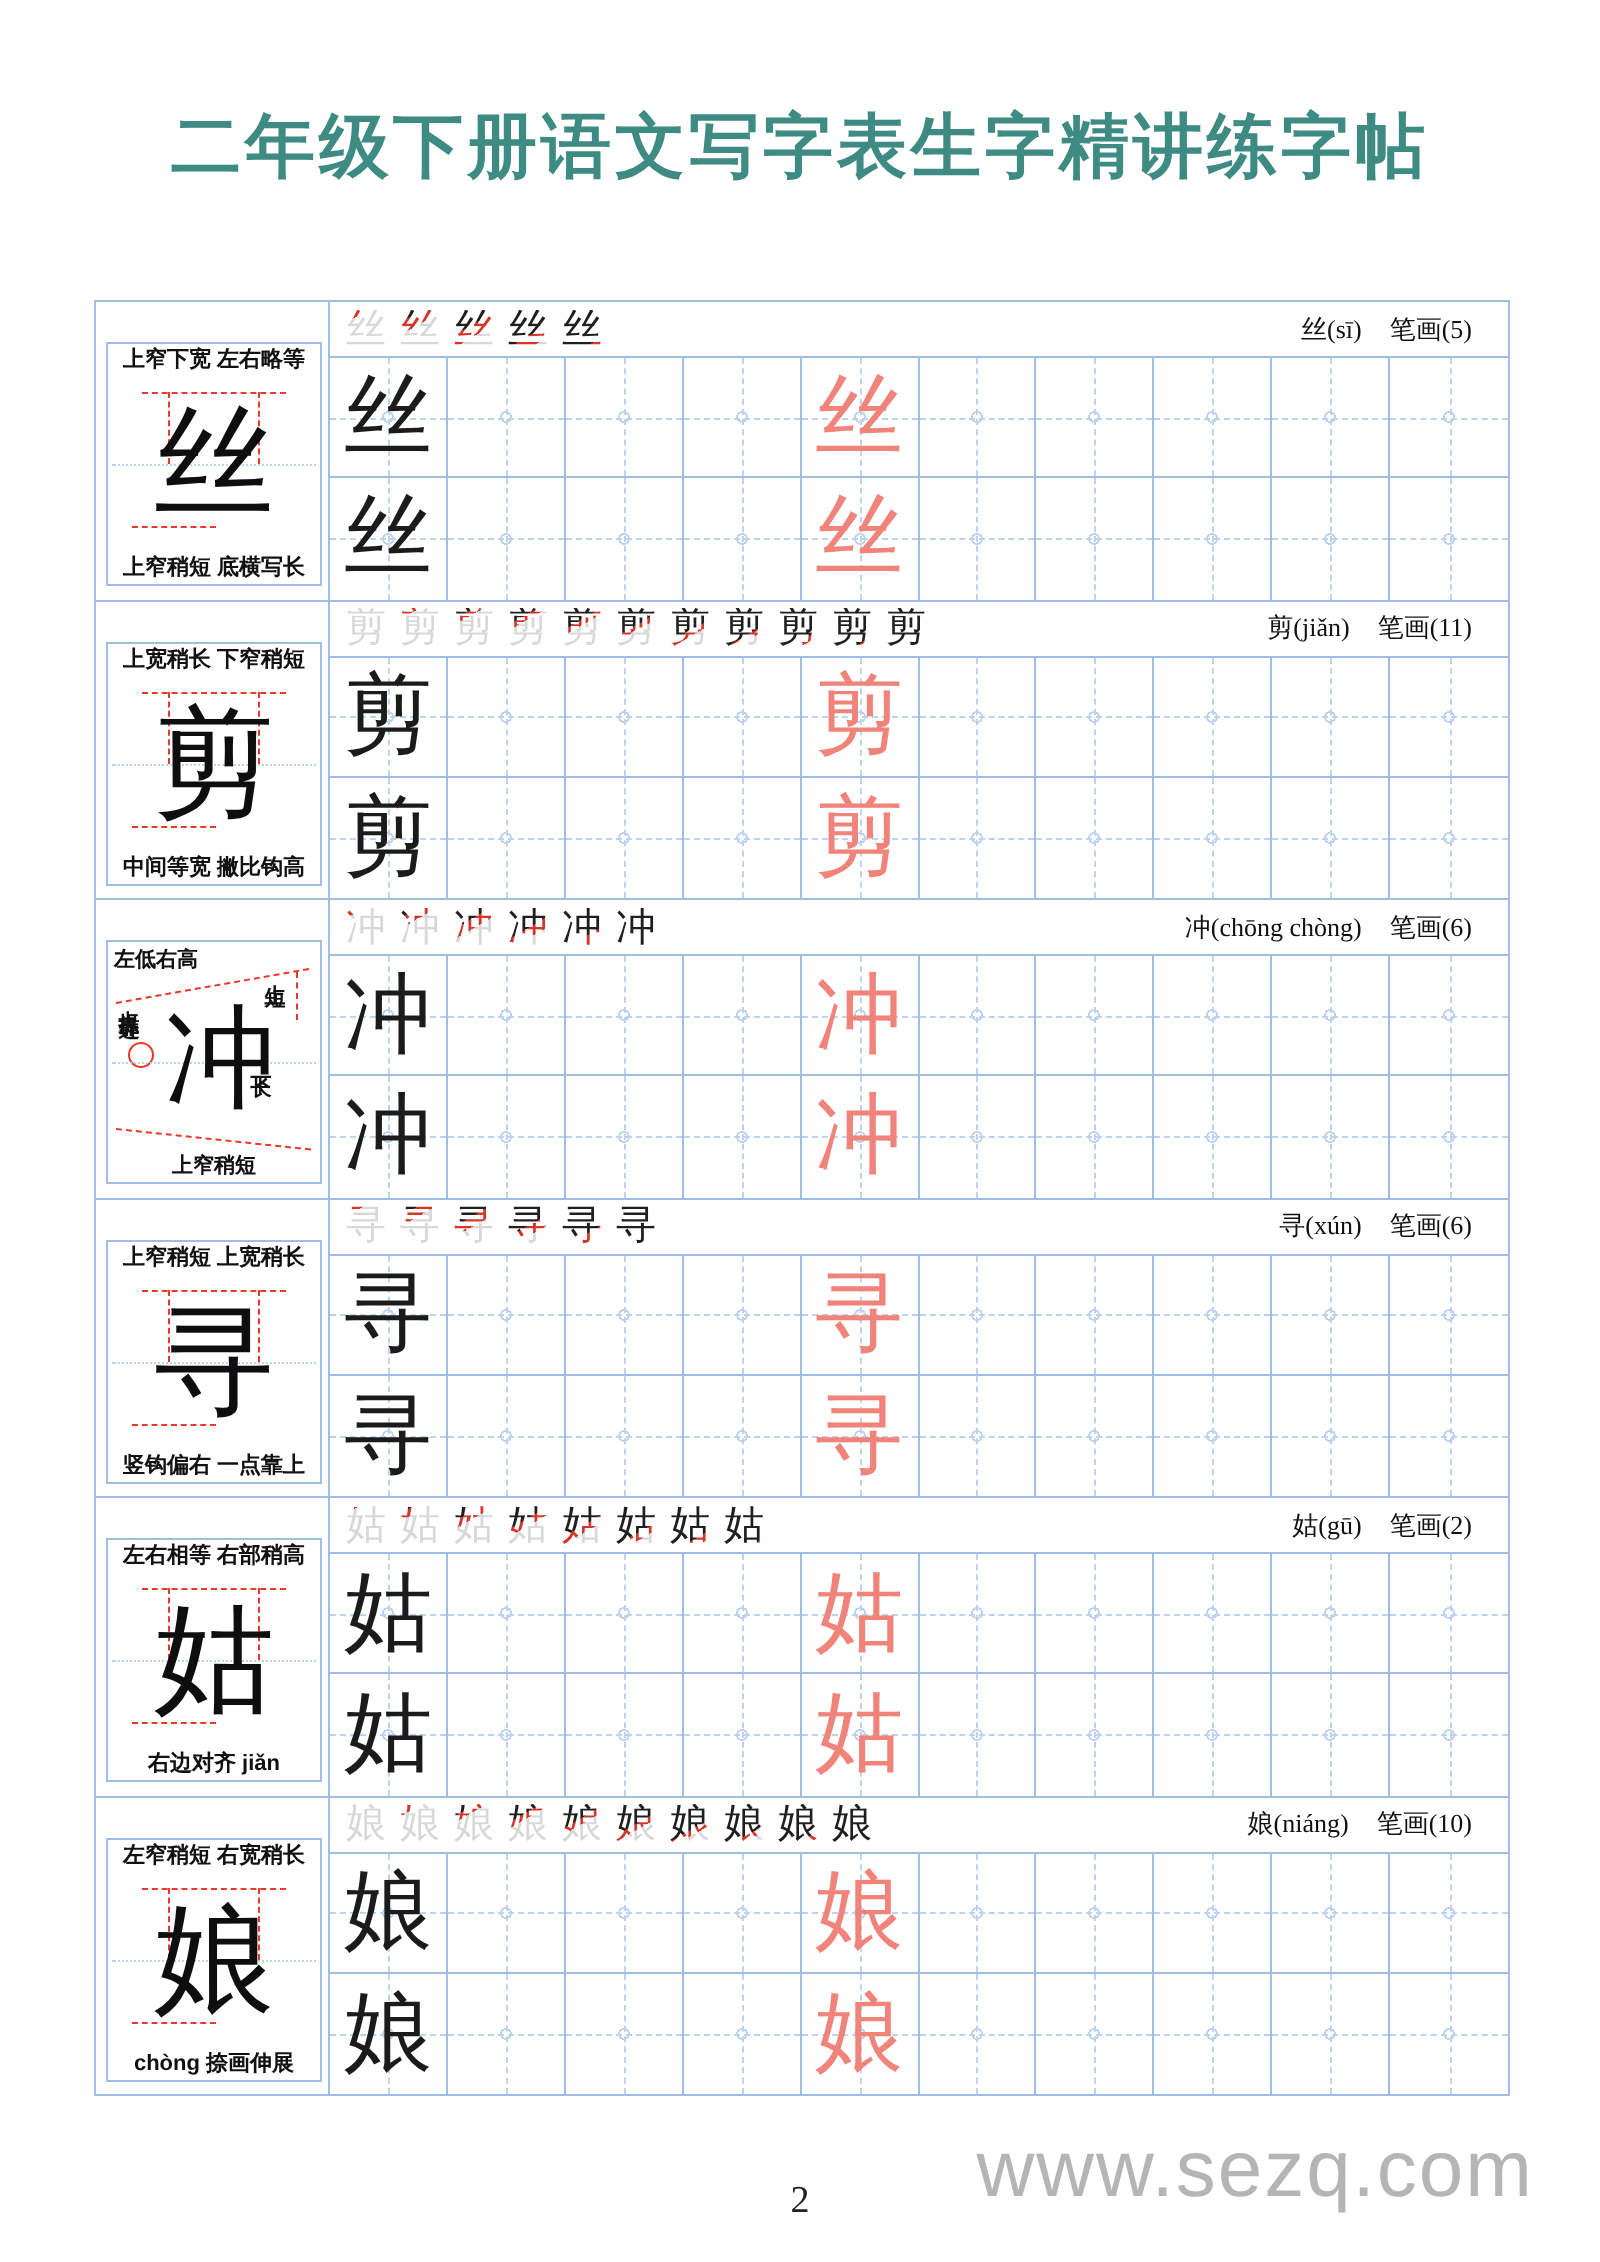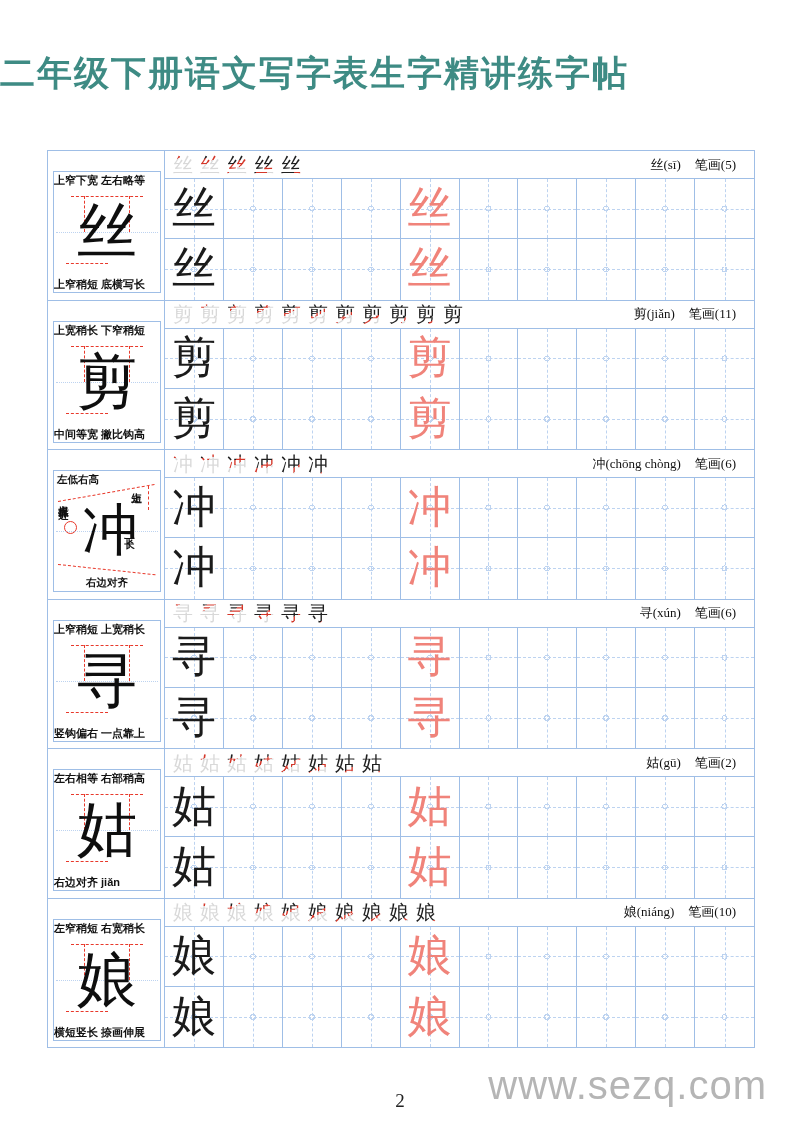--- a/index.html
+++ b/index.html
@@ -5,21 +5,21 @@
   * { box-sizing: border-box; margin: 0; padding: 0; }
   html,body { width: 800px; height: 1131px; }
   body {
     position: relative;
     background: #ffffff;
     font-family: "Liberation Serif", serif;
     overflow: hidden;
   }
   .page-title {
     position: absolute; top: 50px; left: 0; width: 800px;
-    text-align: left;
+    text-align: center;
     font-size: 35px; font-weight: bold; letter-spacing: 2px;
     color: var(--title);
     font-family: "Liberation Serif", serif;
   }
   .sheet {
     position: absolute; left: 47px; top: 150px;
     width: 708px; height: 898px;
     border: 1px solid var(--line);
     display: flex; flex-direction: column;
     background: #fff;
@@ -34,21 +34,21 @@
     width: 108px; height: 122px;
     border: 1px solid var(--line);
     background: #fff;
     display: flex; flex-direction: column;
   }
   .tip-box::after { 
     content: ""; position: absolute; left: 2px; right: 2px; top: 50%;
     border-top: 1px dotted var(--dash); pointer-events: none;
   }
   .tip-label {
-    height: 16px; flex: none; text-align: left;
+    height: 16px; flex: none; text-align: center;
     font-family: "Liberation Sans", sans-serif;
     font-size: 11px; font-weight: bold; color: #111;
     white-space: nowrap; line-height: 16px; z-index: 2;
   }
   .char-area { flex: 1 1 auto; position: relative;
     display: flex; align-items: center; justify-content: center; }
   .big-char { font-size: 60px; line-height: 1; color: #0e0e0e; z-index: 1; }
   .guide { position: absolute; pointer-events: none; }
   .g-h  { top: 8px; left: 17px; right: 17px; border-top: 1.5px dashed var(--guide); }
   .g-v1 { left: 30px; top: 8px; height: 36px; border-left: 1.5px dashed var(--guide); }
@@ -258,21 +258,21 @@
       </div>
     </div>
     <div class="block">
       <div class="left-pane">
         <div class="tip-box around">
           <span class="big-char">冲</span>
           <div class="lbl lbl-top-left">左低右高</div>
           <div class="lbl v lbl-right-top">上短</div>
           <div class="lbl v lbl-left-mid">点提靠近</div>
           <div class="lbl v lbl-right-mid">下长</div>
-          <div class="lbl lbl-bottom">右边对齐</div>
+          <div class="lbl lbl-bottom">上窄稍短</div>
           <div class="guide g-diag-top"></div>
           <div class="guide g-diag-bot"></div>
           <div class="guide g-ring"></div>
           <div class="guide g-vr"></div>
         </div>
       </div>
       <div class="right-pane">
         <div class="p-header">
           <div class="stroke-order">
             <span class="stroke-step" style="background-image: linear-gradient(150deg, rgb(31, 31, 31) 0px, rgb(31, 31, 31) 0%, rgb(212, 55, 42) 0%, rgb(212, 55, 42) 16.7%, rgb(216, 216, 216) 16.7%, rgb(216, 216, 216) 100%);">冲</span>
@@ -438,21 +438,21 @@
       <div class="left-pane">
         <div class="tip-box">
           <div class="tip-label">左窄稍短 右宽稍长</div>
           <div class="char-area">
             <span class="big-char">娘</span>
             <div class="guide g-h"></div>
             <div class="guide g-v1"></div>
             <div class="guide g-v2"></div>
             <div class="guide g-h2"></div>
           </div>
-          <div class="tip-label">横短竖长 捺画伸展</div>
+          <div class="tip-label">chòng 捺画伸展</div>
         </div>
       </div>
       <div class="right-pane">
         <div class="p-header">
           <div class="stroke-order">
             <span class="stroke-step" style="background-image: linear-gradient(150deg, rgb(31, 31, 31) 0px, rgb(31, 31, 31) 0%, rgb(212, 55, 42) 0%, rgb(212, 55, 42) 10%, rgb(216, 216, 216) 10%, rgb(216, 216, 216) 100%);">娘</span>
             <span class="stroke-step" style="background-image: linear-gradient(150deg, rgb(31, 31, 31) 0px, rgb(31, 31, 31) 10%, rgb(212, 55, 42) 10%, rgb(212, 55, 42) 20%, rgb(216, 216, 216) 20%, rgb(216, 216, 216) 100%);">娘</span>
             <span class="stroke-step" style="background-image: linear-gradient(150deg, rgb(31, 31, 31) 0px, rgb(31, 31, 31) 20%, rgb(212, 55, 42) 20%, rgb(212, 55, 42) 30%, rgb(216, 216, 216) 30%, rgb(216, 216, 216) 100%);">娘</span>
             <span class="stroke-step" style="background-image: linear-gradient(150deg, rgb(31, 31, 31) 0px, rgb(31, 31, 31) 30%, rgb(212, 55, 42) 30%, rgb(212, 55, 42) 40%, rgb(216, 216, 216) 40%, rgb(216, 216, 216) 100%);">娘</span>
             <span class="stroke-step" style="background-image: linear-gradient(150deg, rgb(31, 31, 31) 0px, rgb(31, 31, 31) 40%, rgb(212, 55, 42) 40%, rgb(212, 55, 42) 50%, rgb(216, 216, 216) 50%, rgb(216, 216, 216) 100%);">娘</span>

